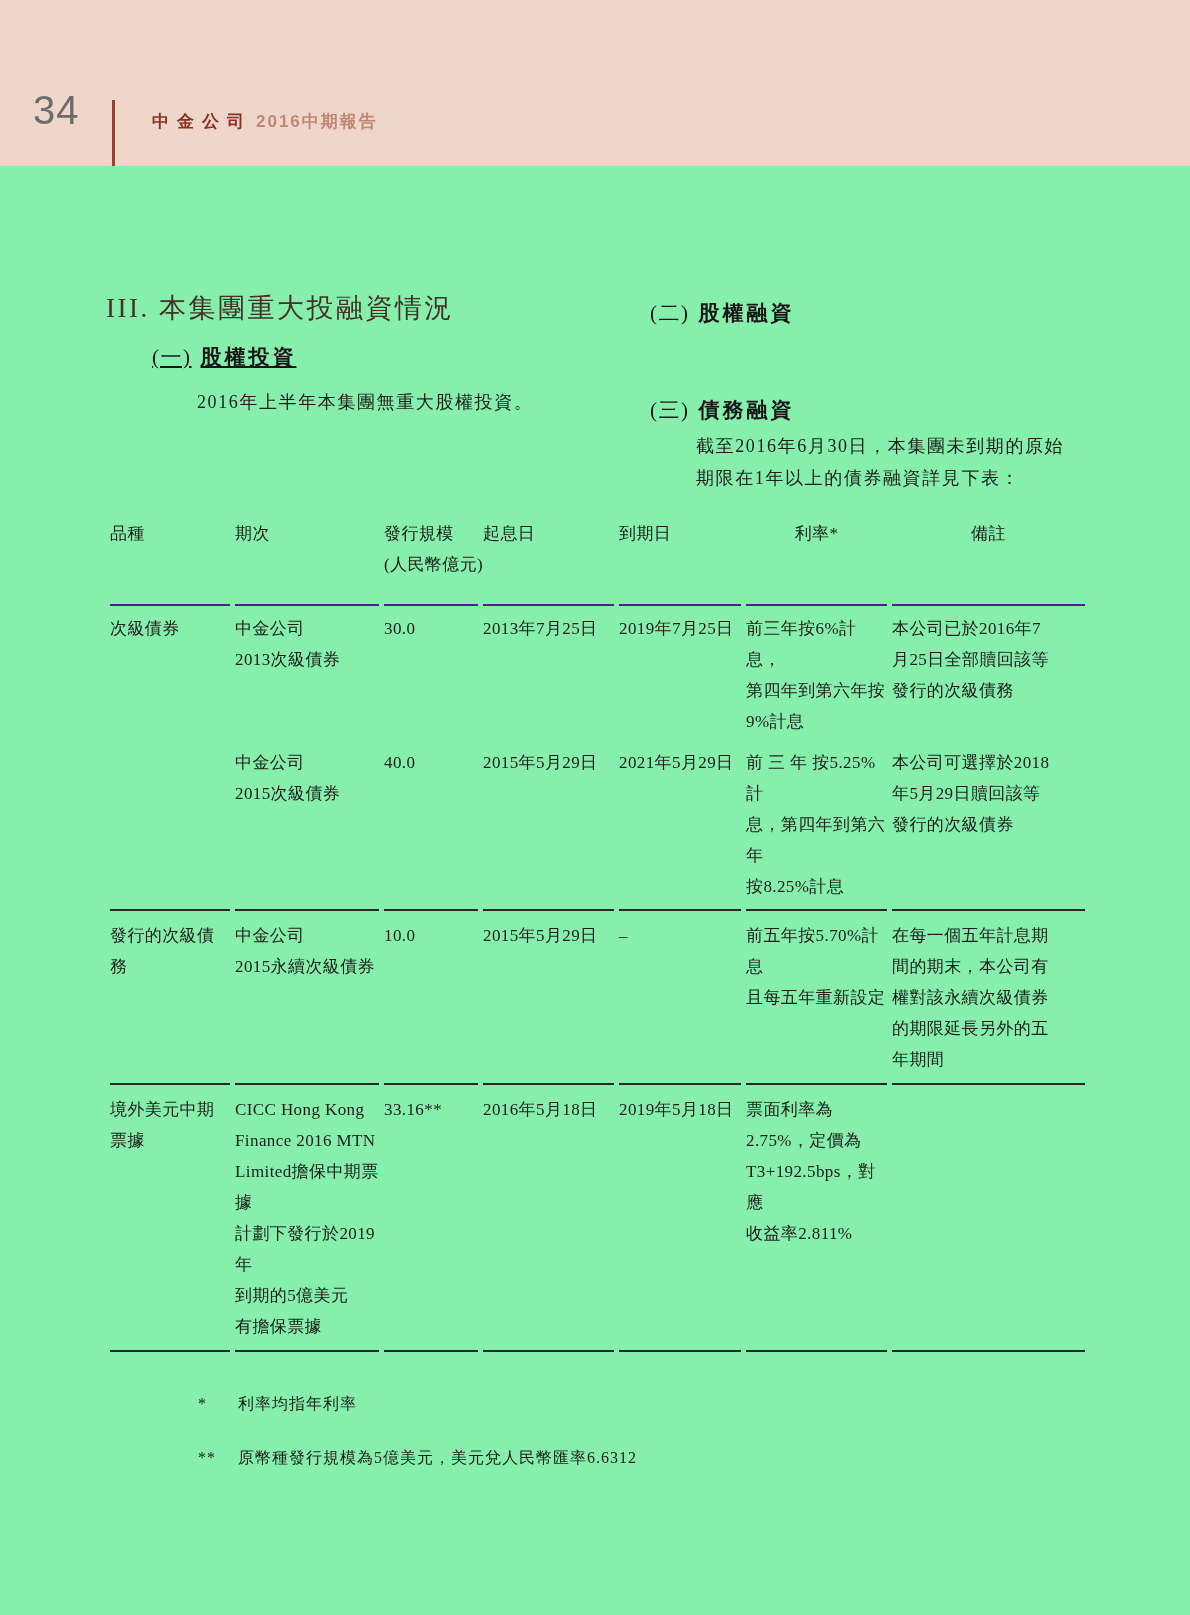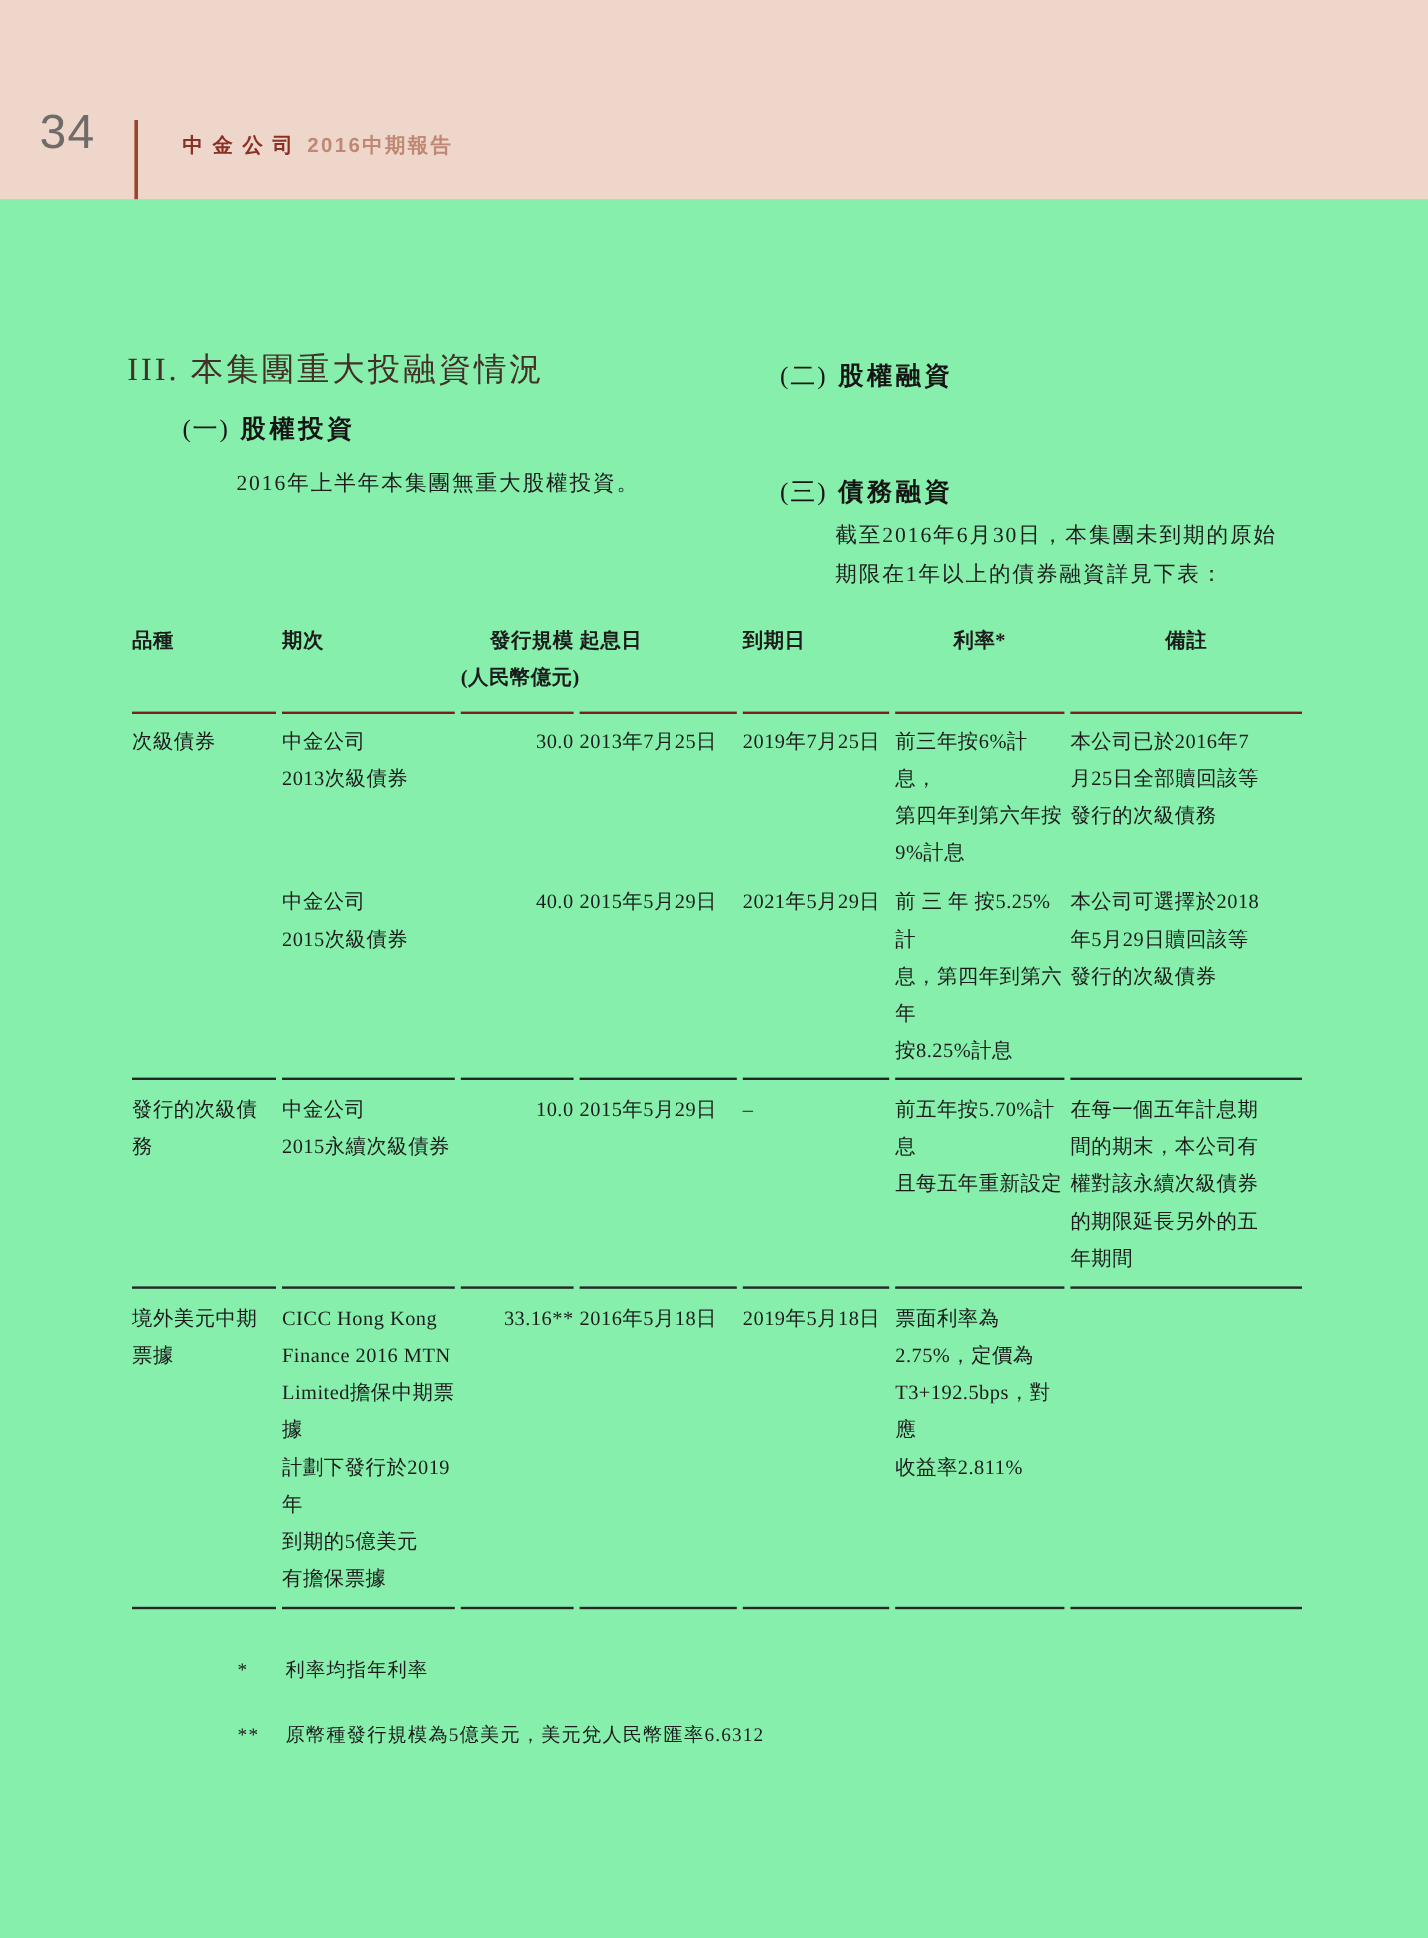--- a/index.html
+++ b/index.html
@@ -71,21 +71,21 @@
   .sec-head {
     position: absolute;
     font-size: 21px;
     color: #161616;
     line-height: 28px;
     letter-spacing: 1.5px;
     white-space: nowrap;
   }
   .sec-head .sec-label { font-weight: 400; margin-right: 9px; }
   .sec-head .sec-title { font-weight: 700; letter-spacing: 3px; }
-  .pos-s1 { left: 152px; top: 343px; }
+  .pos-s1 { left: 152px; top: 343px; text-decoration: underline; }
   .pos-s2 { left: 650px; top: 299px; }
   .pos-s3 { left: 650px; top: 396px; }
 
   .body-text {
     position: absolute;
     font-size: 18px;
     color: #1d1d1d;
     letter-spacing: 1.6px;
     line-height: 32px;
   }
@@ -108,26 +108,26 @@
     line-height: 31px;
     letter-spacing: 0.4px;
     color: #1c1c1c;
   }
   table.debt td {
     vertical-align: top;
     padding: 0;
     overflow: visible;
   }
   tr.thead td {
-    border-bottom: 2px solid #7f1d1d;
+    border-bottom: 2px solid #4c1d95;
     padding-top: 6px;
-    padding-bottom: 13px;
-    font-weight: 700;
-  }
-  td.num, tr.thead td.c3 { text-align: right; }
+    padding-bottom: 24px;
+    font-weight: 400;
+  }
+  td.num, tr.thead td.c3 { text-align: left; }
   td.num { padding-right: 6px; }
   tr.thead td.c3 .unit { white-space: nowrap; }
   tr.thead td.c6, tr.thead td.c7 { text-align: center; }
   tr.rowA td { padding-top: 7px; }
   tr.rowB td { padding-top: 10px; padding-bottom: 7px; }
   tr.grow td { padding-top: 9px; padding-bottom: 8px; }
   td.gb, tr.gend td { border-bottom: 2px solid #262626; }
   td.vmid { vertical-align: middle; }
 
   

